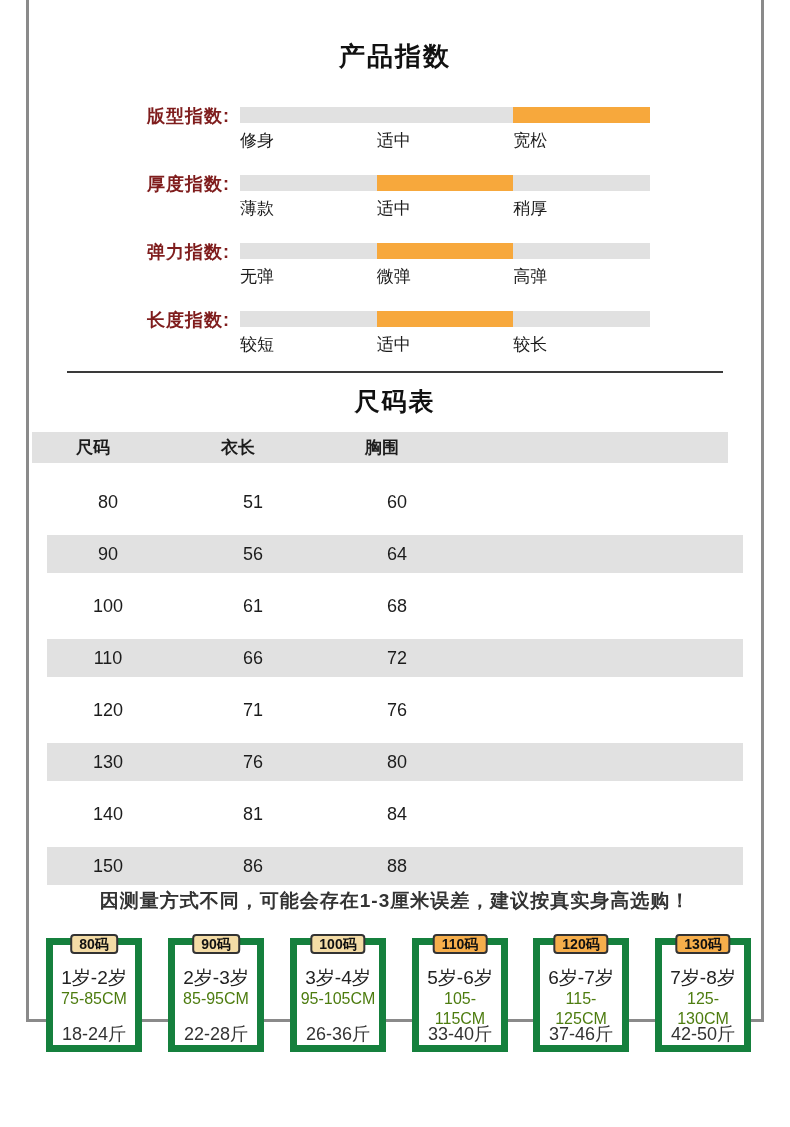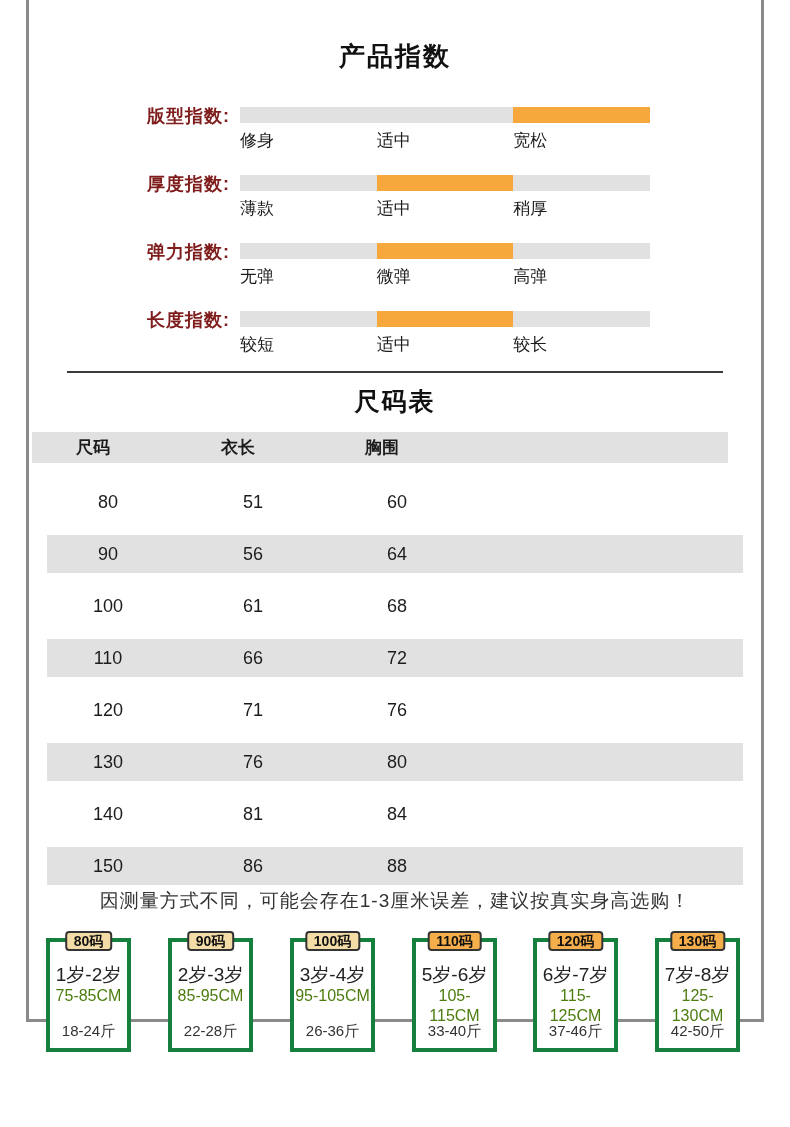--- a/index.html
+++ b/index.html
@@ -75,49 +75,49 @@
   .tbl-row.striped .band{background:var(--stripe);}
   .tbl-row .cell{line-height:52px;font-size:18px;}
   .cell{position:absolute;width:120px;text-align:center;color:#1c1c1c;}
   .cell.c1{left:1px;}
   .cell.c2{left:146px;}
   .cell.c3{left:290px;}
 
   
   .note{
     position:absolute;left:0;top:889px;width:790px;
-    text-align:center;font-size:19px;font-weight:normal;
+    text-align:center;font-size:19px;font-weight:bold;
     color:#333;line-height:24px;letter-spacing:1px;
   }
 
   
   .card{
-    position:absolute;top:938px;width:85px;height:114px;
-    background:#fff;border:4px solid #15803d;z-index:2;
+    position:absolute;top:938px;width:96px;height:114px;
+    background:#fff;border:7px solid #15803d;z-index:2;
   }
   .card .tag{
     position:absolute;top:-11px;left:50%;transform:translateX(-50%);
     white-space:nowrap;padding:0 7px;height:20px;line-height:16px;
     border:2px solid #333;border-radius:4px;
     font-size:14px;font-weight:bold;color:#111;
     background:var(--tag-cream);
   }
   .card .tag.cream{background:var(--tag-cream);}
   .card .tag.orange{background:var(--tag-orange);}
   .card .age{
     position:absolute;left:0;top:22px;width:100%;text-align:center;
     font-size:19px;font-weight:500;line-height:22px;color:#222;
   }
   .card .hgt{
     position:absolute;left:0;top:44px;width:100%;text-align:center;
     font-size:16px;font-weight:500;line-height:20px;color:#4d7c0f;
   }
   .card .wgt{
     position:absolute;left:0;top:80px;width:100%;text-align:center;
-    font-size:15px;line-height:18px;color:#333;
+    font-size:18px;line-height:18px;color:#333;
   }
 </style>
 </head>
 <body>
 
 <div class="canvas">
 
   <div class="frame left"></div>
   <div class="frame right"></div>
   <div class="frame bottom"></div>

